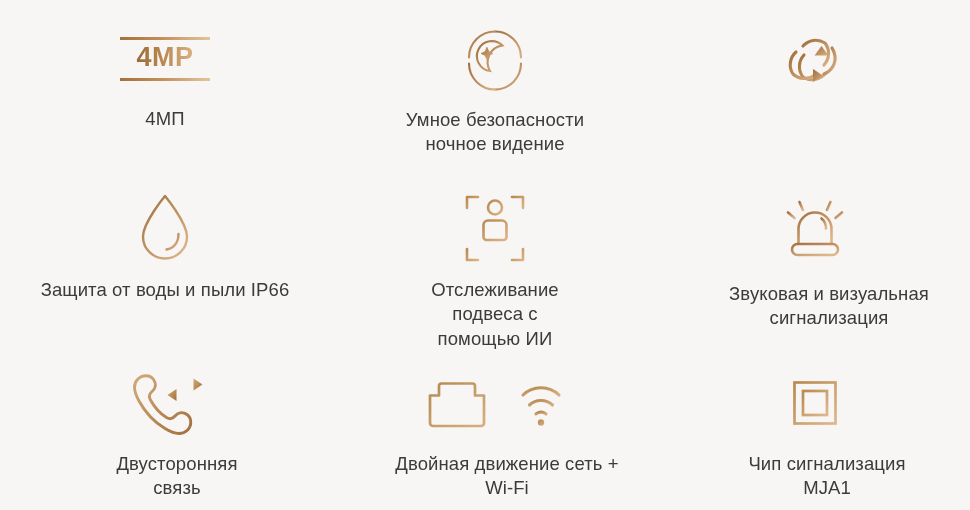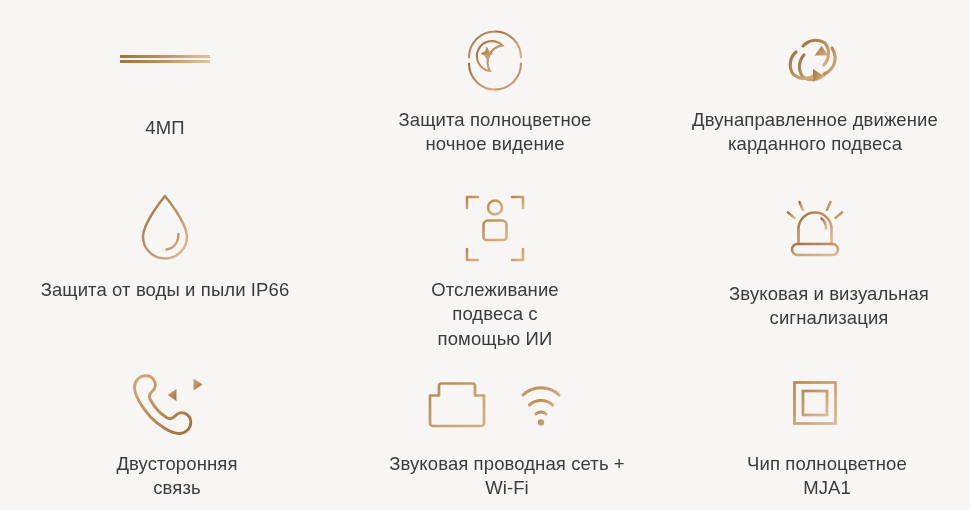--- a/index.html
+++ b/index.html
@@ -52,21 +52,21 @@
   .r1 .icon-wrap { margin-top: 22px; }
   .r1 .feature-label { margin-top: 12px; }
 
   .r2 .icon-wrap { margin-top: 22px; }
   .r2 .feature-label { margin-top: 12px; }
 
   .r3 .icon-wrap { margin-top: 16px; }
   .r3 .feature-label { margin-top: 12px; margin-left: 24px; }
 
   
-  .cell-mp .feature-label { margin-top: 20px; }
+  .cell-mp .feature-label { margin-top: 11px; }
   
   .cell-ip66 .feature-label { }
   
   .cell-siren .feature-label { margin-top: 16px; margin-left: 28px; }
 
   
   .mp-badge {
     display: flex;
     flex-direction: column;
     align-items: center;
@@ -96,20 +96,21 @@
 </style>
 </head>
 <body>
 
 <div id="feature-grid">
 
   <div class="feature-cell r1 cell-mp">
     <div class="icon-wrap">
       <div class="mp-badge">
         <div class="mp-rule top"></div>
+        <div class="mp-text">4MP</div>
         <div class="mp-rule bottom"></div>
       </div>
     </div>
     <div class="feature-label">4МП</div>
   </div>
 
   <div class="feature-cell r1">
     <div class="icon-wrap">
       <svg width="84" height="74" viewBox="0 0 84 74" fill="none">
         <defs>
@@ -129,21 +130,21 @@
           <path d="M42 62 L42 73"></path>
           <path d="M10 38.5 L21 38.5"></path>
           <path d="M63 38.5 L74 38.5"></path>
 
           <path d="M49.5 23.5 a15 15 0 1 0 -12.5 25.5 a17 17 0 0 1 12.5 -25.5 z"></path>
 
           <path d="M34 25.5 l1.9 4.1 l4.1 1.9 l-4.1 1.9 l-1.9 4.1 l-1.9 -4.1 l-4.1 -1.9 l4.1 -1.9 z" fill="url(#gA)" stroke-width="0.7"></path>
         </g>
       </svg>
     </div>
-    <div class="feature-label">Защита полноцветное
+    <div class="feature-label">Умное безопасности
 ночное видение</div>
   </div>
 
   <div class="feature-cell r1">
     <div class="icon-wrap">
       <svg width="80" height="70" viewBox="0 0 80 70" fill="none">
         <defs>
           <linearGradient id="gB" x1="0" y1="0" x2="1" y2="1">
             <stop offset="0" stop-color="#a06f3c"></stop>
               <stop offset="1" stop-color="#d9b083"></stop>
@@ -158,22 +159,20 @@
           <path d="M49 50 A17 17 0 0 0 60 32 A17 17 0 0 0 57 24"></path>
         </g>
         <g fill="url(#gB)">
 
           <path d="M46.5 22 L53.5 31.5 L39.5 31.5 Z"></path>
 
           <path d="M48 51.5 L38 58 L38 45 Z"></path>
         </g>
       </svg>
     </div>
-    <div class="feature-label">Двунаправленное движение
-карданного подвеса</div>
   </div>
 
   <div class="feature-cell r2 cell-ip66">
     <div class="icon-wrap">
       <svg width="62" height="76" viewBox="0 0 62 76" fill="none">
         <defs>
           <linearGradient id="gC" x1="0" y1="0" x2="0.9" y2="1">
             <stop offset="0" stop-color="#9e6c39"></stop>
               <stop offset="1" stop-color="#ddb78d"></stop>
           </linearGradient>
@@ -304,21 +303,21 @@
         </g>
 
         <g stroke="url(#gG)" stroke-width="3.1" stroke-linecap="round" fill="none">
           <path d="M98 22 A26 26 0 0 1 134 22"></path>
           <path d="M104.5 32 A17 17 0 0 1 127.5 32"></path>
           <path d="M111 41 A8.5 8.5 0 0 1 121 41"></path>
         </g>
         <circle cx="116" cy="49.5" r="3.2" fill="url(#gG)"></circle>
       </svg>
     </div>
-    <div class="feature-label">Звуковая проводная сеть +
+    <div class="feature-label">Двойная движение сеть +
 Wi-Fi</div>
   </div>
 
   <div class="feature-cell r3">
     <div class="icon-wrap">
       <svg width="70" height="68" viewBox="0 0 70 68" fill="none">
         <defs>
           <linearGradient id="gH" x1="0" y1="0" x2="1" y2="1">
             <stop offset="0" stop-color="#b98a51"></stop>
               <stop offset="1" stop-color="#ddb78d"></stop>
@@ -353,17 +352,17 @@
 
           <path d="M59.5 19 L66 19"></path>
             <path d="M59.5 25.5 L66 25.5"></path>
             <path d="M59.5 32 L66 32"></path>
           <path d="M59.5 38.5 L66 38.5"></path>
             <path d="M59.5 45 L66 45"></path>
             <path d="M59.5 51 L66 51"></path>
         </g>
       </svg>
     </div>
-    <div class="feature-label">Чип полноцветное
+    <div class="feature-label">Чип сигнализация
 MJA1</div>
   </div>
 
 </div>
 
 </body></html>

